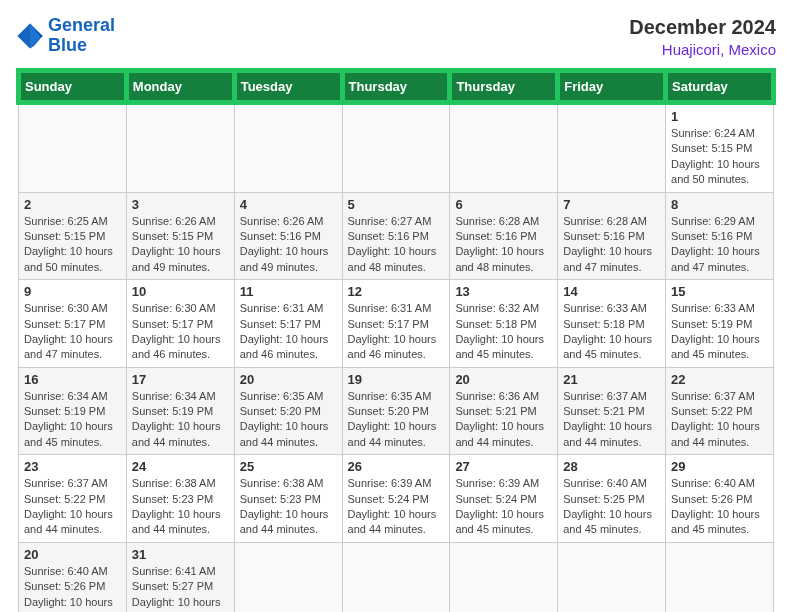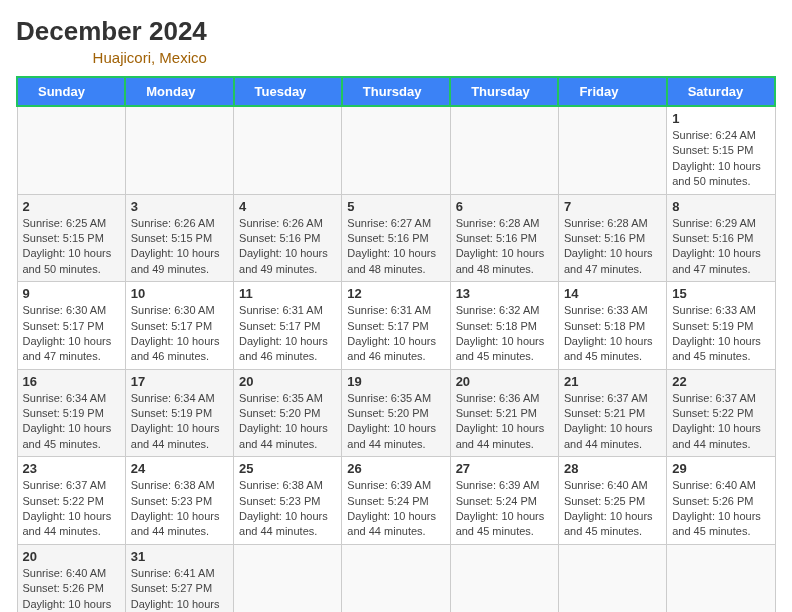--- a/index.html
+++ b/index.html
@@ -38,44 +38,44 @@
       color: #1565c0;
     }
     .logo-icon {
       width: 28px;
       height: 28px;
     }
     .title-block {
       text-align: right;
     }
     .month-year {
-      font-size: 26px;
+      font-size: 20px;
       font-weight: bold;
       color: #333;
     }
     .location {
       font-size: 15px;
-      color: #a16207;
+      color: #6d28d9;
       margin-top: 2px;
     }
     .calendar {
       flex: 1;
       border: 1px solid #ccc;
       border-collapse: collapse;
       width: 100%;
       table-layout: fixed;
     }
     .calendar th {
-      background: #3b82f6;
+      background: #15803d;
       color: #fff;
       font-size: 13px;
       font-weight: bold;
-      padding: 6px 20px;
+      padding: 6px 4px;
       text-align: left;
-      border: 2px solid #22c55e;
+      border: 5px solid #22c55e;
     }
     .calendar td {
       vertical-align: top;
       border: 1px solid #ccc;
       padding: 4px 5px;
       font-size: 9.5px;
       color: #333;
       background: #fff;
       height: 85px;
     }
@@ -96,20 +96,31 @@
     }
     .empty-cell {
       background: #f9f9f9 !important;
     }
   </style>
 </head>
 <body>
 
 <div class="page">
   <div class="header">
+    <div class="logo">
+      <svg class="logo-icon" viewBox="0 0 40 40">
+        <polygon points="20,2 38,20 20,38 2,20" fill="#1565c0"></polygon>
+        <polygon points="20,2 38,20 20,38" fill="#1976d2"></polygon>
+        <polygon points="26,10 36,22 26,34 20,38 38,20" fill="#0d47a1"></polygon>
+      </svg>
+      <div class="logo-text">
+        <div><span>General</span></div>
+        <div><span>Blue</span></div>
+      </div>
+    </div>
     <div class="title-block">
       <div class="month-year">December 2024</div>
       <div class="location">Huajicori, Mexico</div>
     </div>
   </div>
 
   <table class="calendar">
     <thead>
       <tr>
         <th>Sunday</th>

